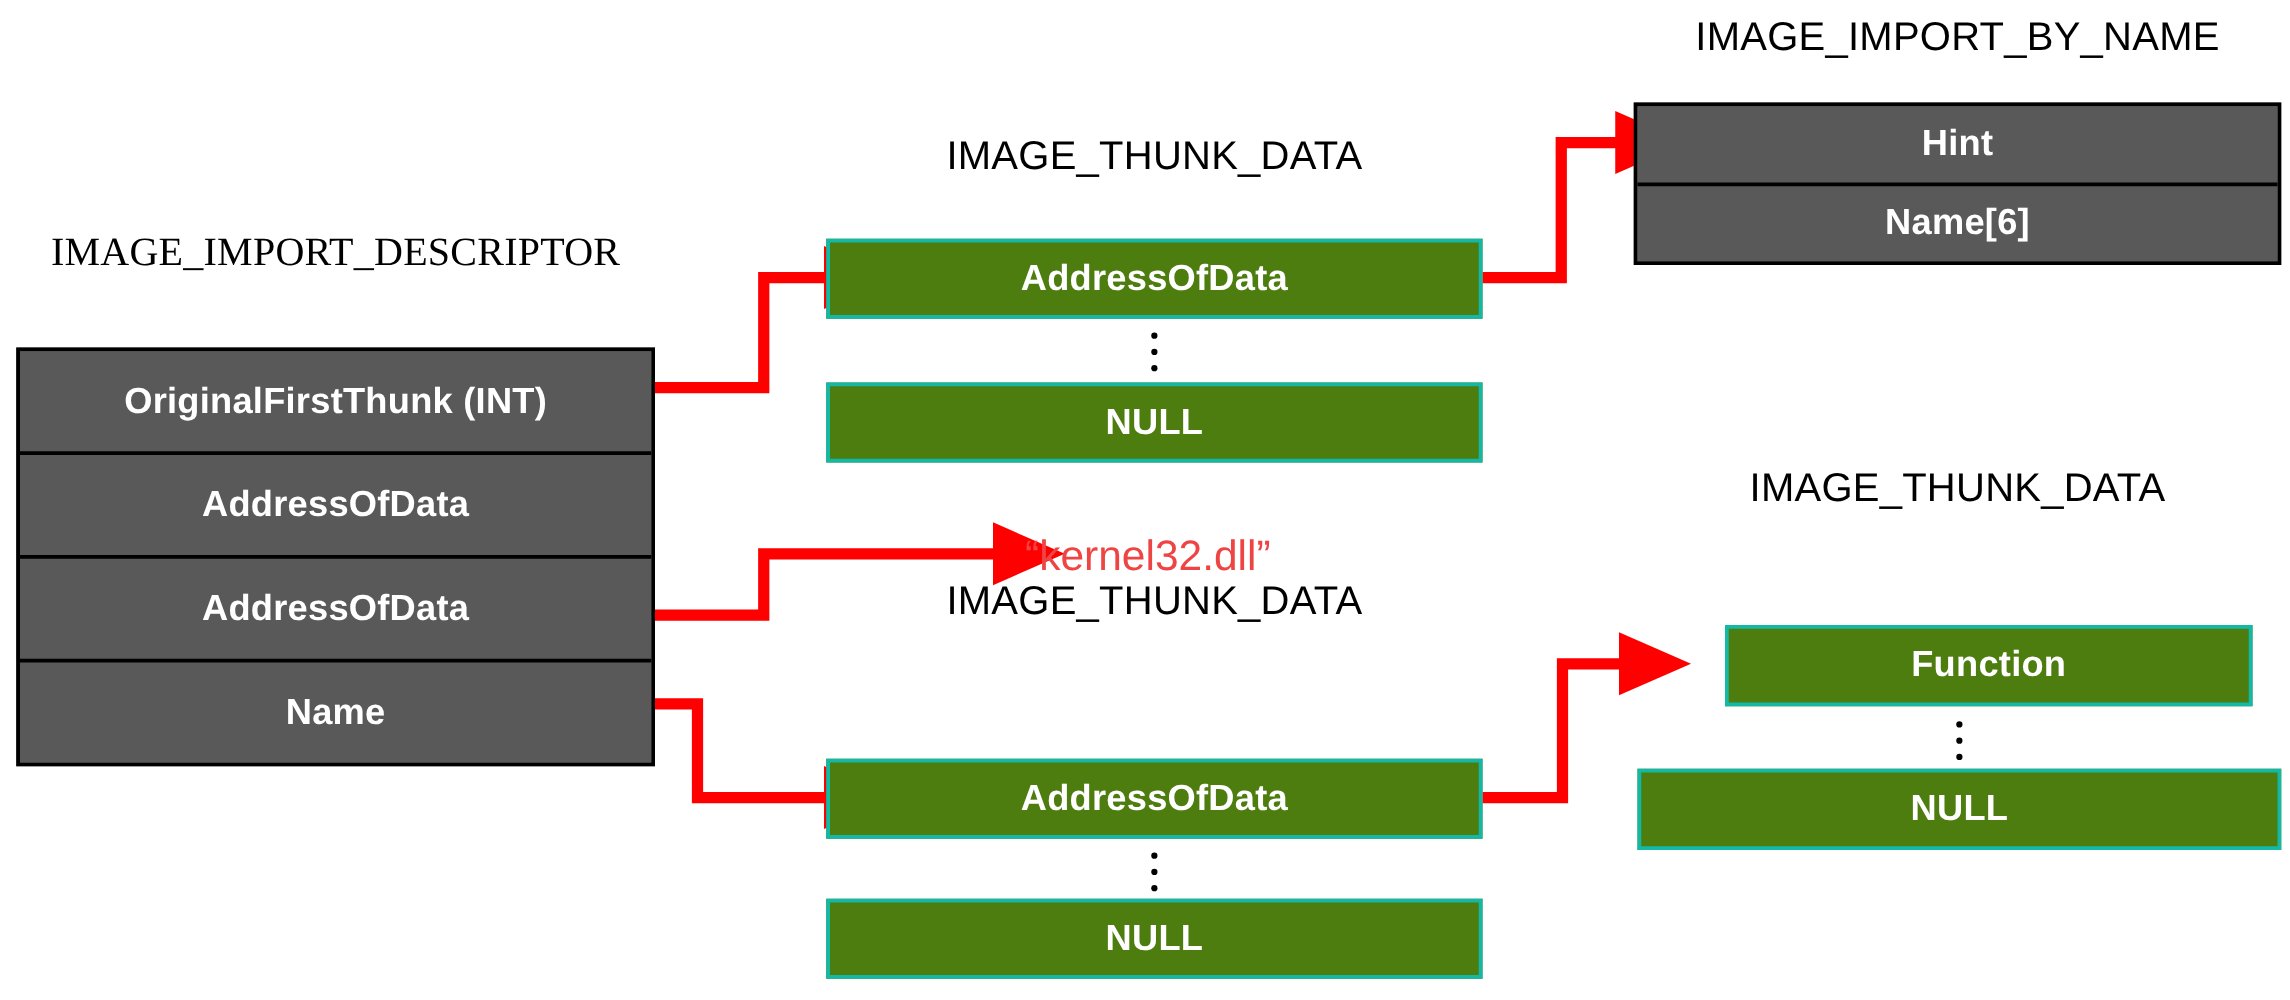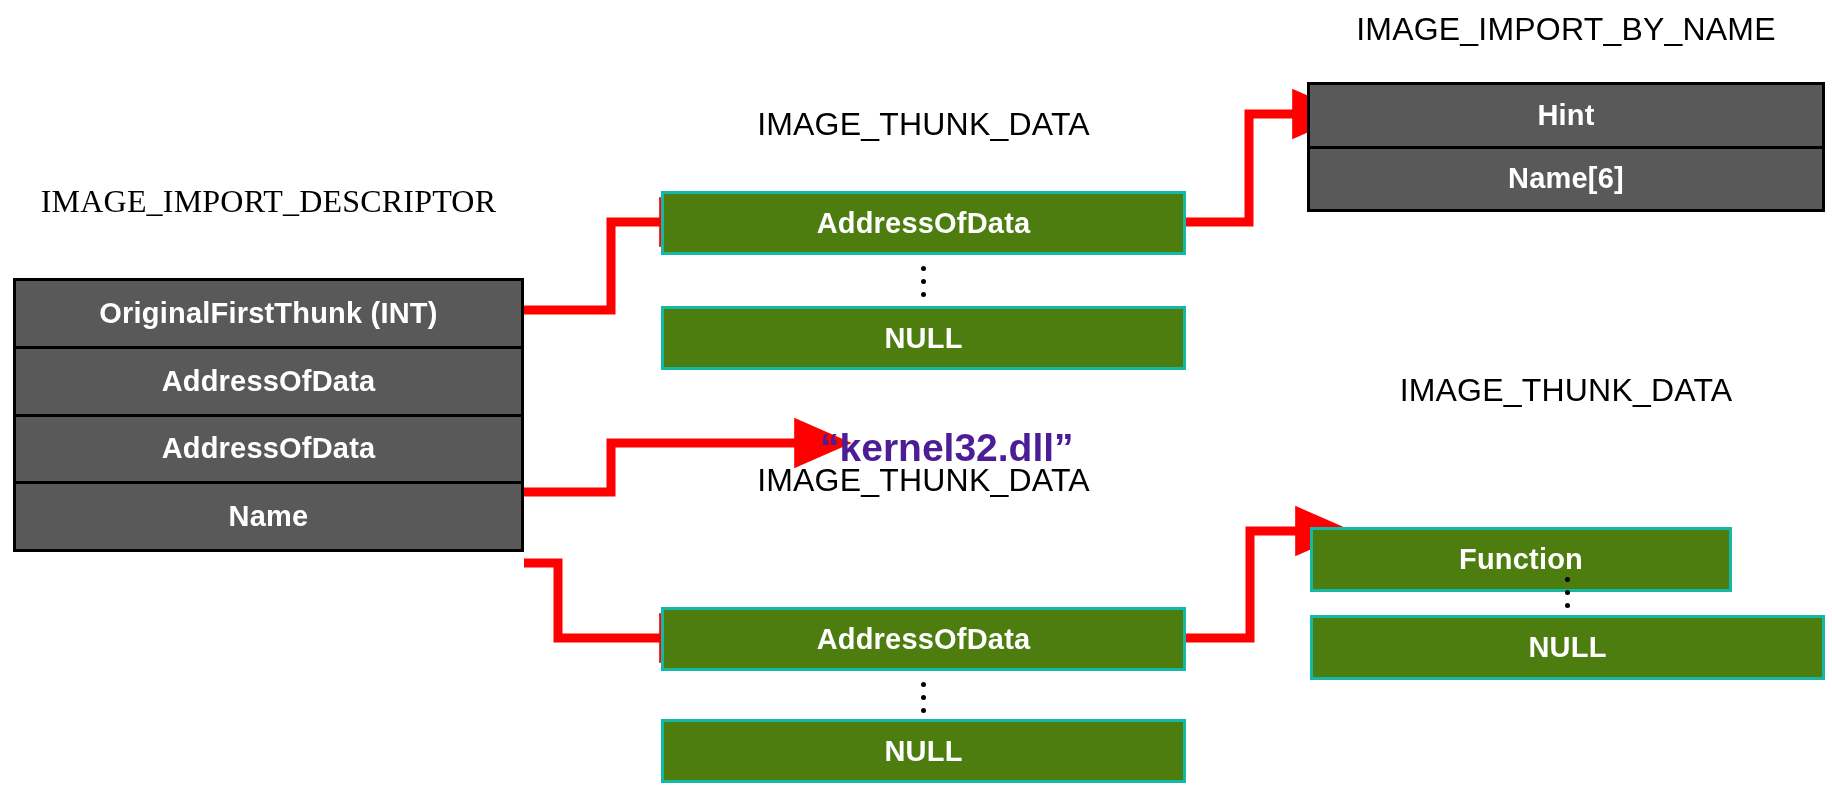--- a/index.html
+++ b/index.html
@@ -75,23 +75,23 @@
     display: block;
     width: 5px;
     height: 5px;
     border-radius: 50%;
     background: #000000;
     margin: 0 auto 8px auto;
   }
   .vdots span:last-child { margin-bottom: 0; }
   .plain-label {
     position: absolute;
-    font-size: 39px;
-    font-weight: 700;
-    color: #4c1d95;
+    font-size: 34px;
+    font-weight: 400;
+    color: #ef4444;
     white-space: nowrap;
     line-height: 1;
   }
   #connectors {
     position: absolute;
     left: 0;
     top: 0;
     width: 1832px;
     height: 800px;
     pointer-events: none;
@@ -115,21 +115,21 @@
 
     <path d="M524,492 L611,492 L611,443 L796,443" fill="none" stroke="#FF0000" stroke-width="9" stroke-linecap="butt" stroke-linejoin="miter" marker-end="url(#arrowRed)"></path>
 
     <path d="M524,563 L558,563 L558,638 L661,638" fill="none" stroke="#FF0000" stroke-width="9" stroke-linecap="butt" stroke-linejoin="miter" marker-end="url(#arrowRed)"></path>
 
     <path d="M1186,638 L1250,638 L1250,531 L1297,531" fill="none" stroke="#FF0000" stroke-width="9" stroke-linecap="butt" stroke-linejoin="miter" marker-end="url(#arrowRed)"></path>
   </svg>
 
   <div class="struct-title" style="left:13px; top:185px; width:511px;font-family:Liberation Serif, serif;">IMAGE_IMPORT_DESCRIPTOR</div>
 
-  <div class="struct-table" style="left:13px; top:278px; width:511px; height:274px;">
+  <div class="struct-table" style="left:13px; top:278px; width:511px; height:335px;">
     <div class="struct-row">OriginalFirstThunk (INT)</div>
     <div class="struct-row">AddressOfData</div>
     <div class="struct-row">AddressOfData</div>
     <div class="struct-row">Name</div>
   </div>
 
   <div class="struct-title" style="left:661px; top:108px; width:525px;">IMAGE_THUNK_DATA</div>
 
   <div class="field-box" style="left:661px; top:191px; width:525px; height:64px;">AddressOfData</div>
 
@@ -157,21 +157,21 @@
   <div class="vdots" style="left:661px; top:682px; width:525px;">
     <span></span>
       <span></span>
       <span></span>
   </div>
 
   <div class="field-box" style="left:661px; top:719px; width:525px; height:64px;">NULL</div>
 
   <div class="struct-title" style="left:1307px; top:374px; width:518px;">IMAGE_THUNK_DATA</div>
 
-  <div class="field-box" style="left:1310px; top:500px; width:422px; height:65px;margin-top:27px;">Function</div>
+  <div class="field-box" style="left:1380px; top:500px; width:422px; height:65px;">Function</div>
 
   <div class="vdots" style="left:1310px; top:577px; width:515px;">
     <span></span>
       <span></span>
       <span></span>
   </div>
 
   <div class="field-box" style="left:1310px; top:615px; width:515px; height:65px;">NULL</div>
 
 </div>

